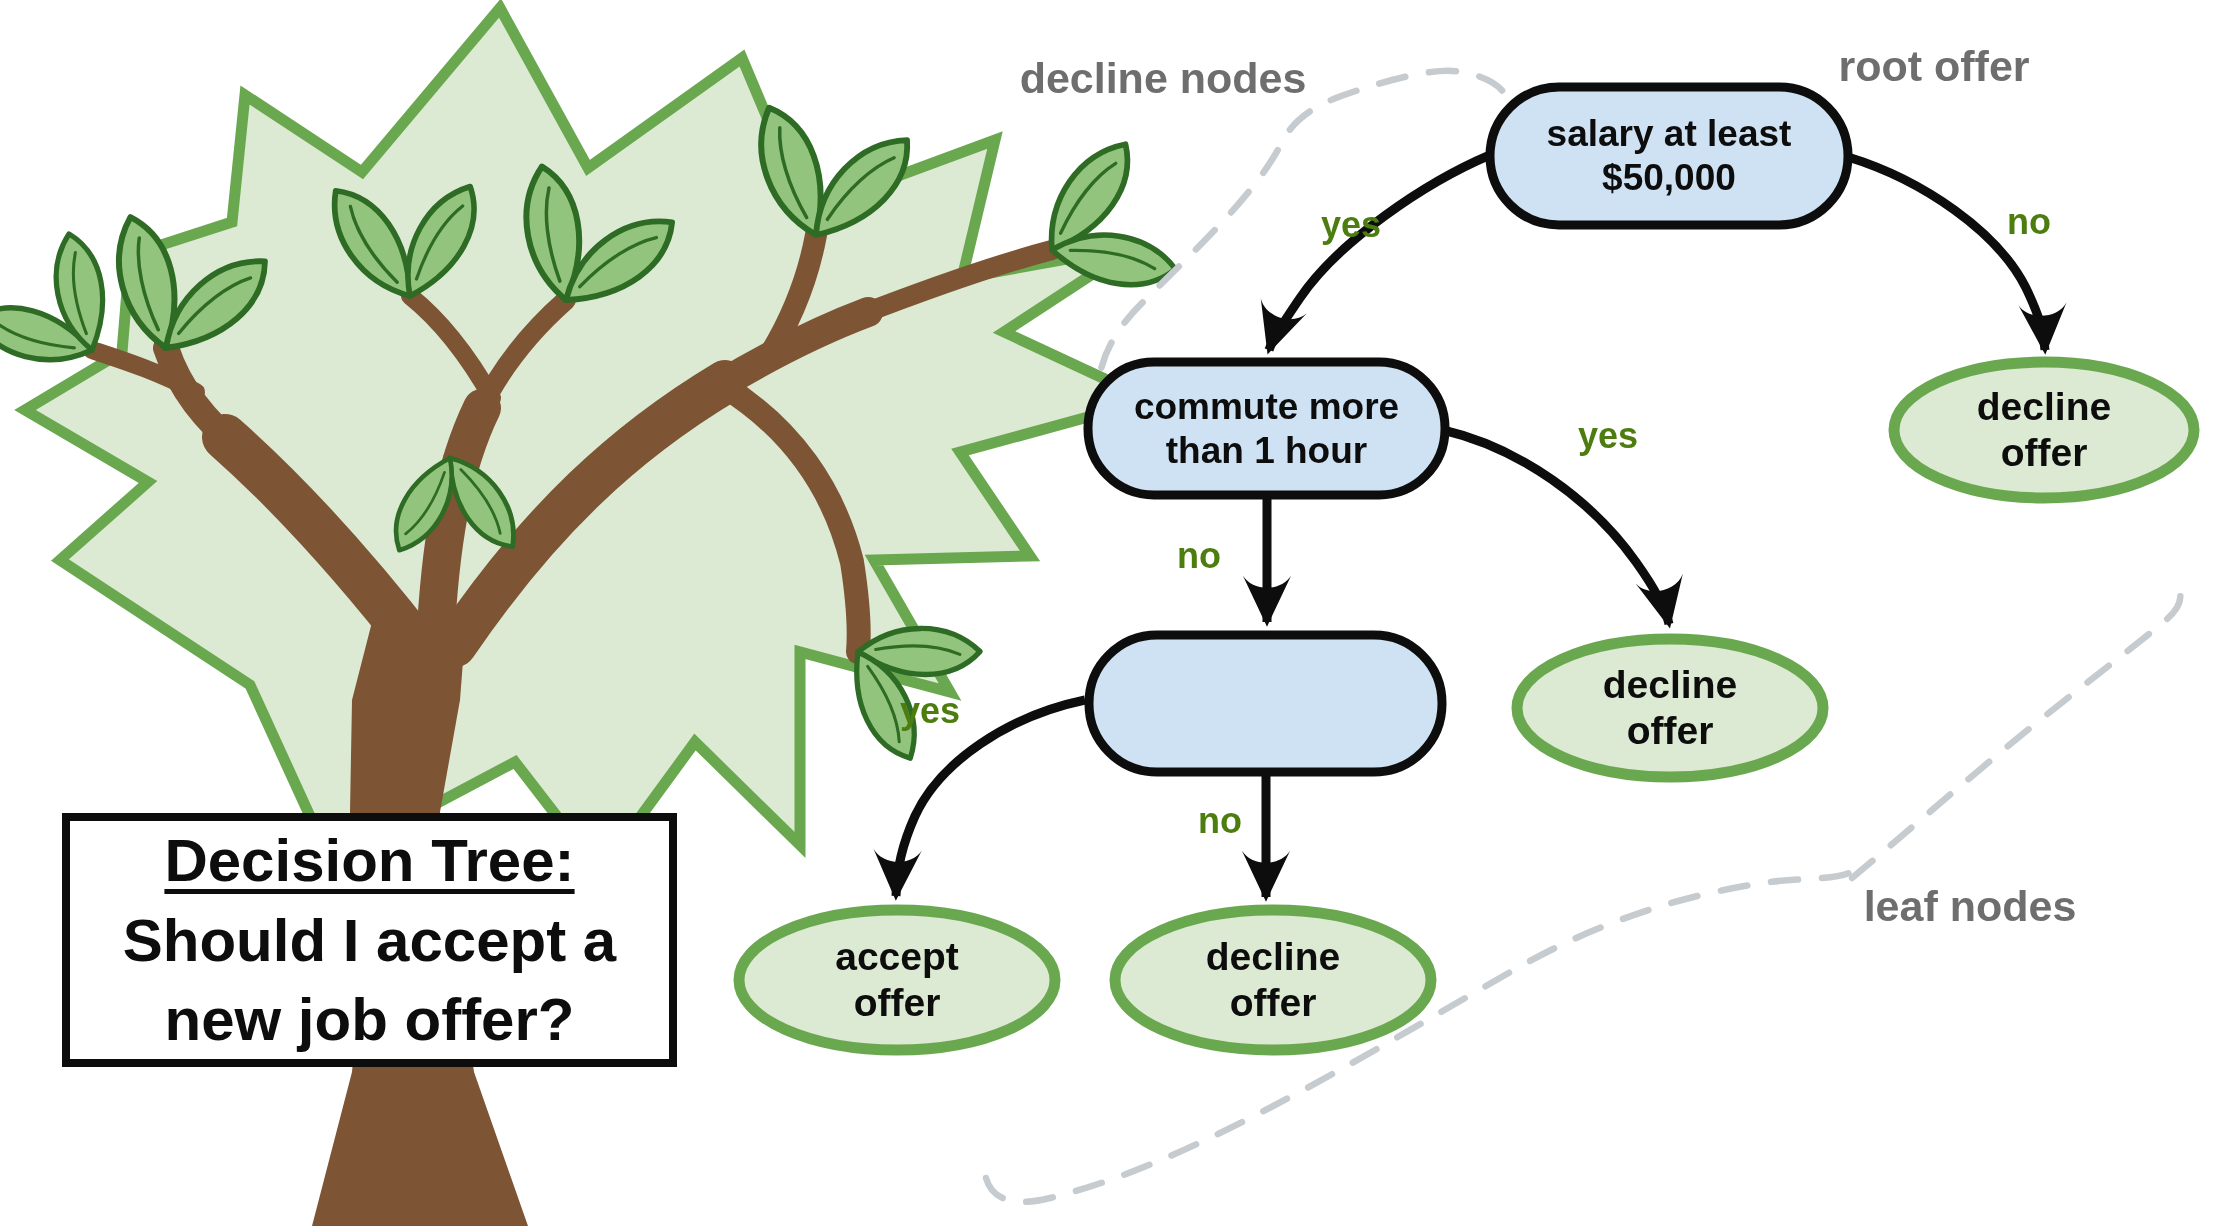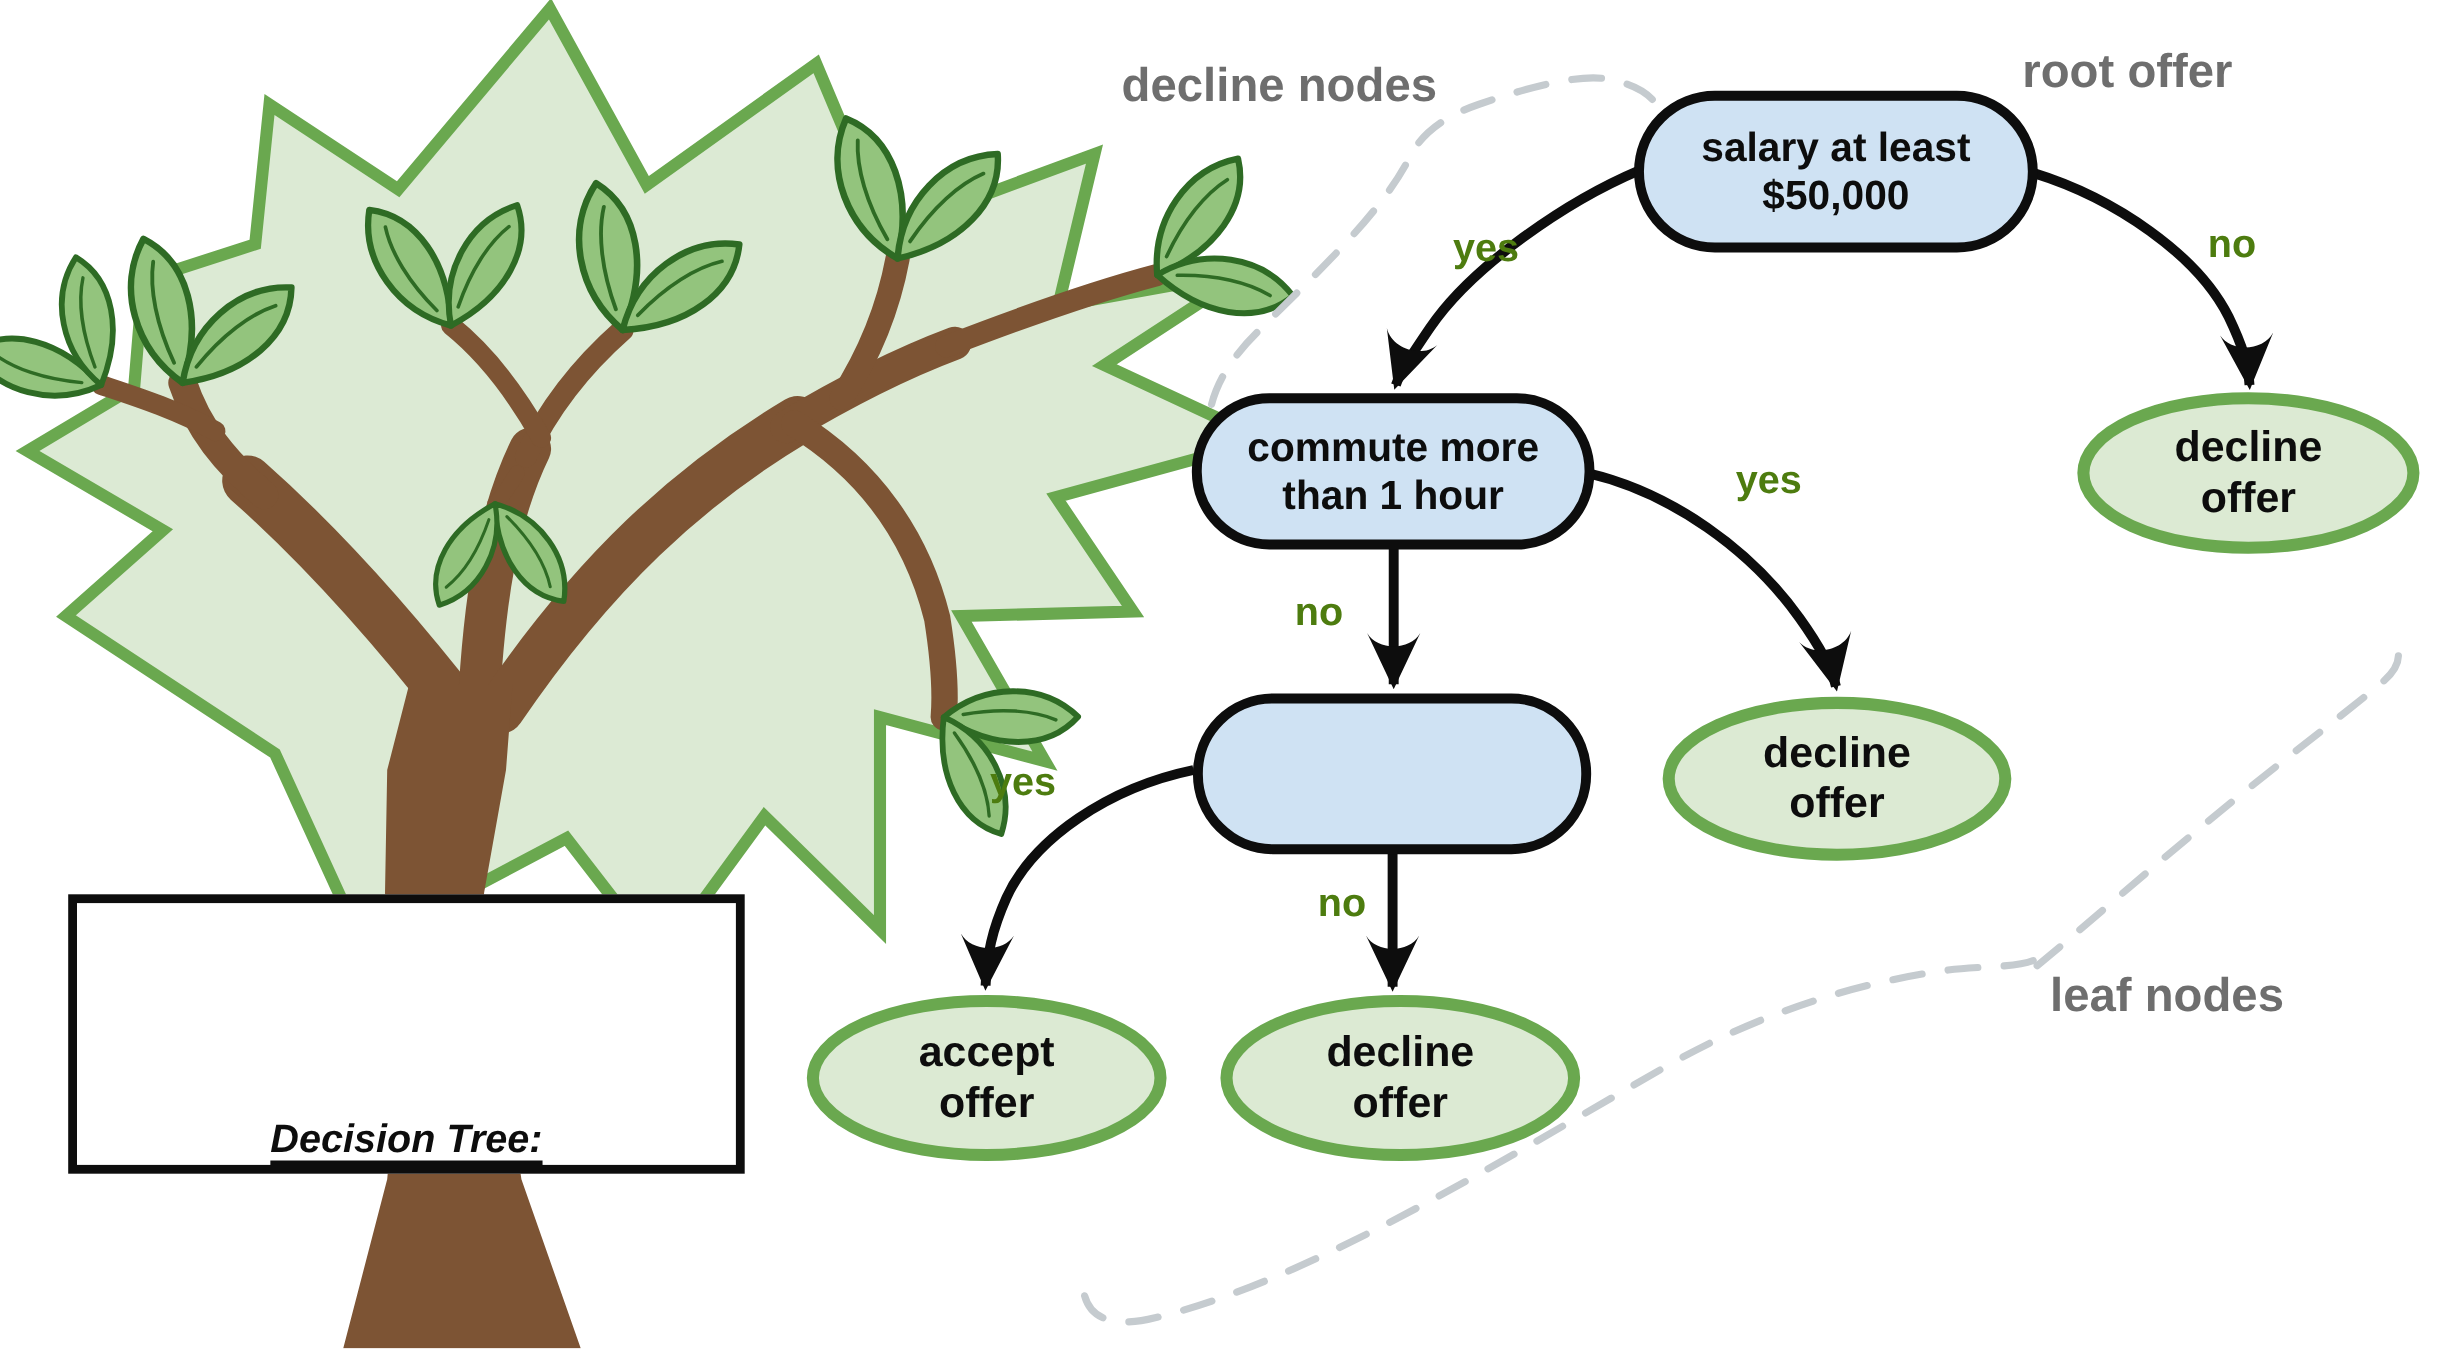--- a/index.html
+++ b/index.html
@@ -15,22 +15,22 @@
   }
   .leaf-label{font-size:39px;}
   .edge-label{
     transform:translate(-50%,-50%);font-size:36px;color:#4d7c0f;white-space:nowrap;
   }
   .anno-label{
     transform:translate(-50%,-50%);font-size:43px;color:#6e6e6e;white-space:nowrap;
   }
   .sign{
     left:62px;top:813px;width:615px;height:254px;background:#ffffff;border:8px solid #0d0d0d;
-    box-sizing:border-box;display:flex;flex-direction:column;align-items:center;justify-content:flex-end;
-    text-align:center;font-size:36px;line-height:1.32;color:#0d0d0d;font-style:italic;
+    box-sizing:border-box;display:flex;flex-direction:column;align-items:center;justify-content:space-between;
+    text-align:center;font-size:60px;line-height:1.32;color:#0d0d0d;
   }
   .sign .heading{text-decoration:underline;text-decoration-thickness:5px;text-underline-offset:8px;}
   .sign .question{max-width:560px;}
 </style>
 </head>
 <body>
 
 <div class="canvas">
 
   <svg class="art" viewBox="0 0 2220 1226">
@@ -103,20 +103,21 @@
       <rect x="1089" y="635" width="353" height="137" rx="68" ry="68" stroke="#0d0d0d" stroke-width="9" fill="#cfe2f3"></rect>
       <ellipse cx="2044" cy="430" rx="150" ry="68" stroke="#6aa84f" stroke-width="11" fill="#dcead3"></ellipse>
       <ellipse cx="1670" cy="708" rx="153" ry="69" stroke="#6aa84f" stroke-width="11" fill="#dcead3"></ellipse>
       <ellipse cx="897" cy="980" rx="158" ry="70" stroke="#6aa84f" stroke-width="11" fill="#dcead3"></ellipse>
       <ellipse cx="1273" cy="980" rx="158" ry="70" stroke="#6aa84f" stroke-width="11" fill="#dcead3"></ellipse>
     </g>
   </svg>
 
   <div class="abs sign">
     <div class="heading">Decision Tree:</div>
+    <div class="question">Should I accept a new job offer?</div>
   </div>
 
   <div class="abs node-label" style="left:1490px;top:87px;width:358px;height:138px;">salary at least
 $50,000</div>
   <div class="abs node-label" style="left:1088px;top:362px;width:357px;height:133px;">commute more
 than 1 hour</div>
   <div class="abs node-label leaf-label" style="left:1894px;top:362px;width:300px;height:136px;">decline
 offer</div>
   <div class="abs node-label leaf-label" style="left:1517px;top:639px;width:306px;height:138px;">decline
 offer</div>

